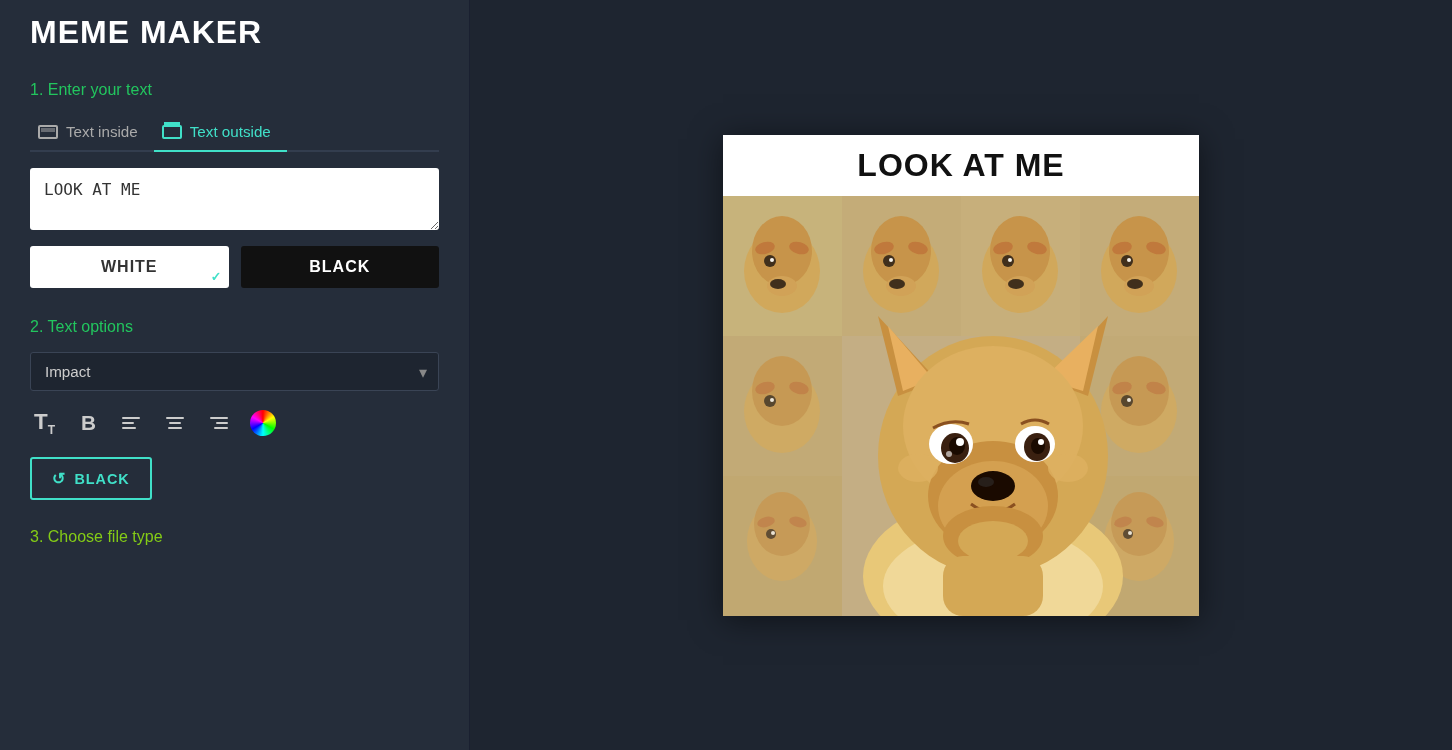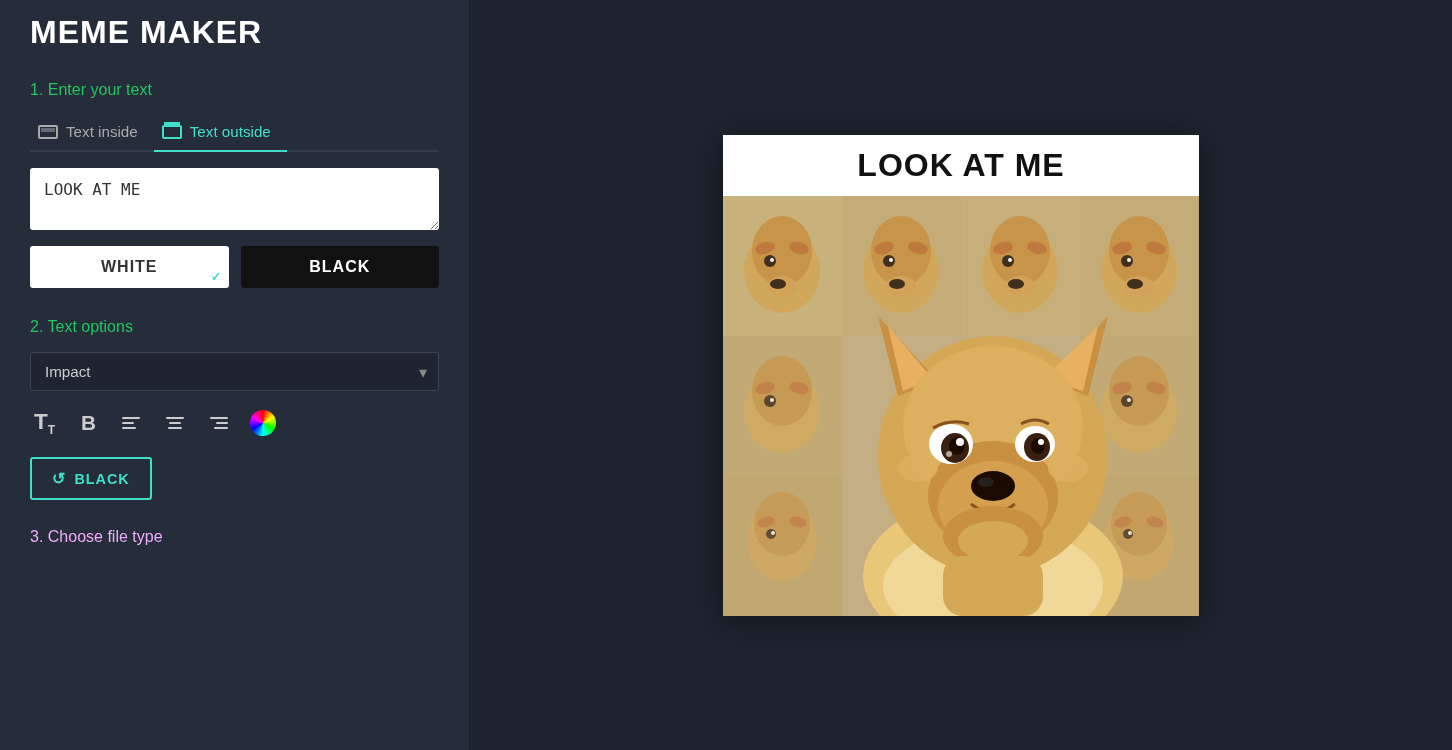--- a/index.html
+++ b/index.html
@@ -268,21 +268,21 @@
       width: 100%;
       height: 420px;
       background-color: #c8b48a;
       position: relative;
       overflow: hidden;
     }
 
     
     .section-3-label {
       font-size: 1rem;
-      color: #f0abfc;
+      color: #84cc16;
     }
   </style>
 </head>
 <body>
 
 <div class="left-panel">
 
   <h1 class="app-title">MEME MAKER</h1>
 
   <div class="section-label">1. Enter your text</div>

